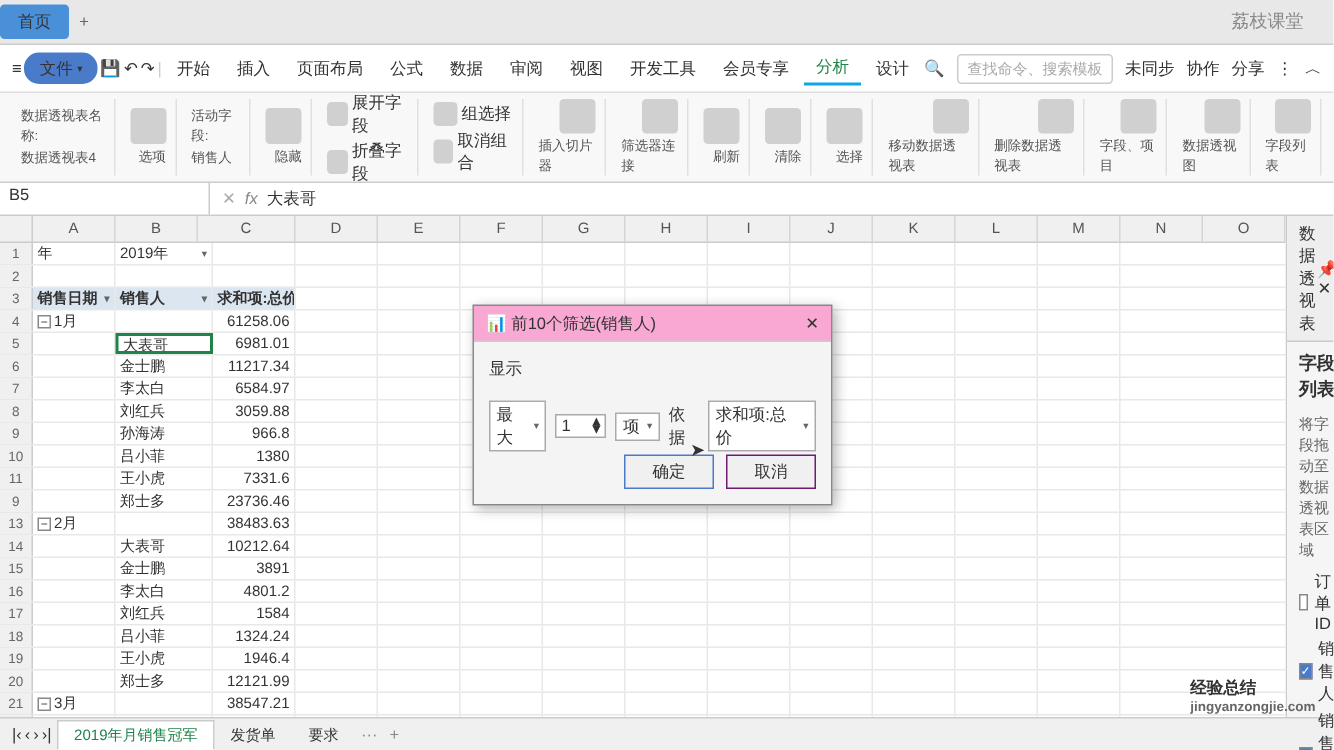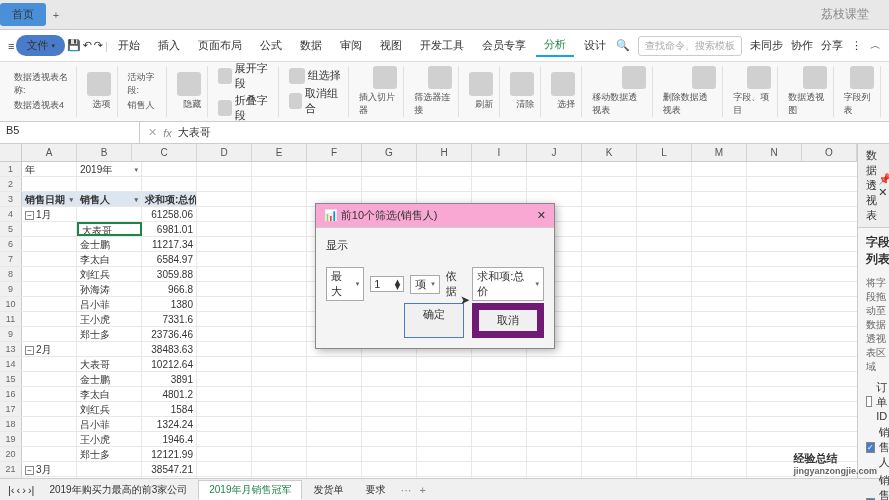--- a/index.html
+++ b/index.html
@@ -56,21 +56,21 @@
 .chk.on{background:#4a7bc8;color:#fff}
 .dialog{position:absolute;left:315px;top:203px;width:240px;background:#f4f4f4;border:1px solid #888;box-shadow:2px 2px 8px rgba(0,0,0,.3);z-index:100}
 .dlg-title{background:#f9a8d4;padding:4px 8px;display:flex;justify-content:space-between;align-items:center;border-bottom:1px solid #ccc}
 .dlg-body{padding:10px}
 .dlg-row{display:flex;align-items:center;gap:6px;margin-top:14px}
 .dlg-sel{border:1px solid #aaa;padding:1px 4px;background:#fff;font-size:10px;display:flex;align-items:center;gap:3px}
 .dlg-sel::after{content:"▾";font-size:7px;color:#666;margin-left:2px}
 .dlg-input{border:1px solid #aaa;width:36px;padding:1px 3px;background:#fff;display:flex;justify-content:space-between;align-items:center}
 .spinner{display:flex;flex-direction:column;line-height:5px;font-size:6px;color:#666}
 .dlg-btns{display:flex;justify-content:flex-end;gap:8px;margin-top:2px}
-.dlg-btn{padding:3px 18px;border:7px solid #701a75;background:#f0f0f0;cursor:pointer}
+.dlg-btn{padding:3px 18px;border:1px solid #701a75;background:#f0f0f0;cursor:pointer}
 .dlg-btn.primary{border:1px solid #4a7bc8}
 .cursor{position:absolute;left:460px;top:293px;font-size:12px;z-index:101}
 .tabbar{height:22px;background:#f0f0f0;border-top:1px solid #ccc;display:flex;align-items:center;padding:0 8px;gap:4px}
 .nav-arrows{display:flex;gap:2px;color:#888}
 .sheet-tab{padding:2px 10px;font-size:10px;cursor:pointer;border:1px solid transparent}
 .sheet-tab.active{background:#fff;color:#1e8449;border:1px solid #ccc;border-bottom:1px solid #fff}
 .watermark{position:absolute;right:12px;bottom:24px;font-size:16px;font-weight:bold;color:#333;z-index:50}
 .wm-sub{font-size:9px;color:#666;font-weight:bold}
 .wm-top{position:absolute;right:20px;top:6px;font-size:12px;color:#888;z-index:50}
 </style>
@@ -618,21 +618,20 @@
 </div>
 
 <div class="tabbar">
   <div class="nav-arrows">
     <span>|‹</span>
     <span>‹</span>
     <span>›</span>
     <span>›|</span>
   </div>
   <div id="sheet-tabs" style="display:flex">
-      <div class="sheet-tab">2019年购买力最高的前3家公司</div>
       <div class="sheet-tab active">2019年月销售冠军</div>
       <div class="sheet-tab">发货单</div>
       <div class="sheet-tab">要求</div>
     </div>
   <span style="color:#888">···</span>
   <span style="color:#888;margin-left:4px">+</span>
 </div>
 
 <div class="dialog">
   <div class="dlg-title">

